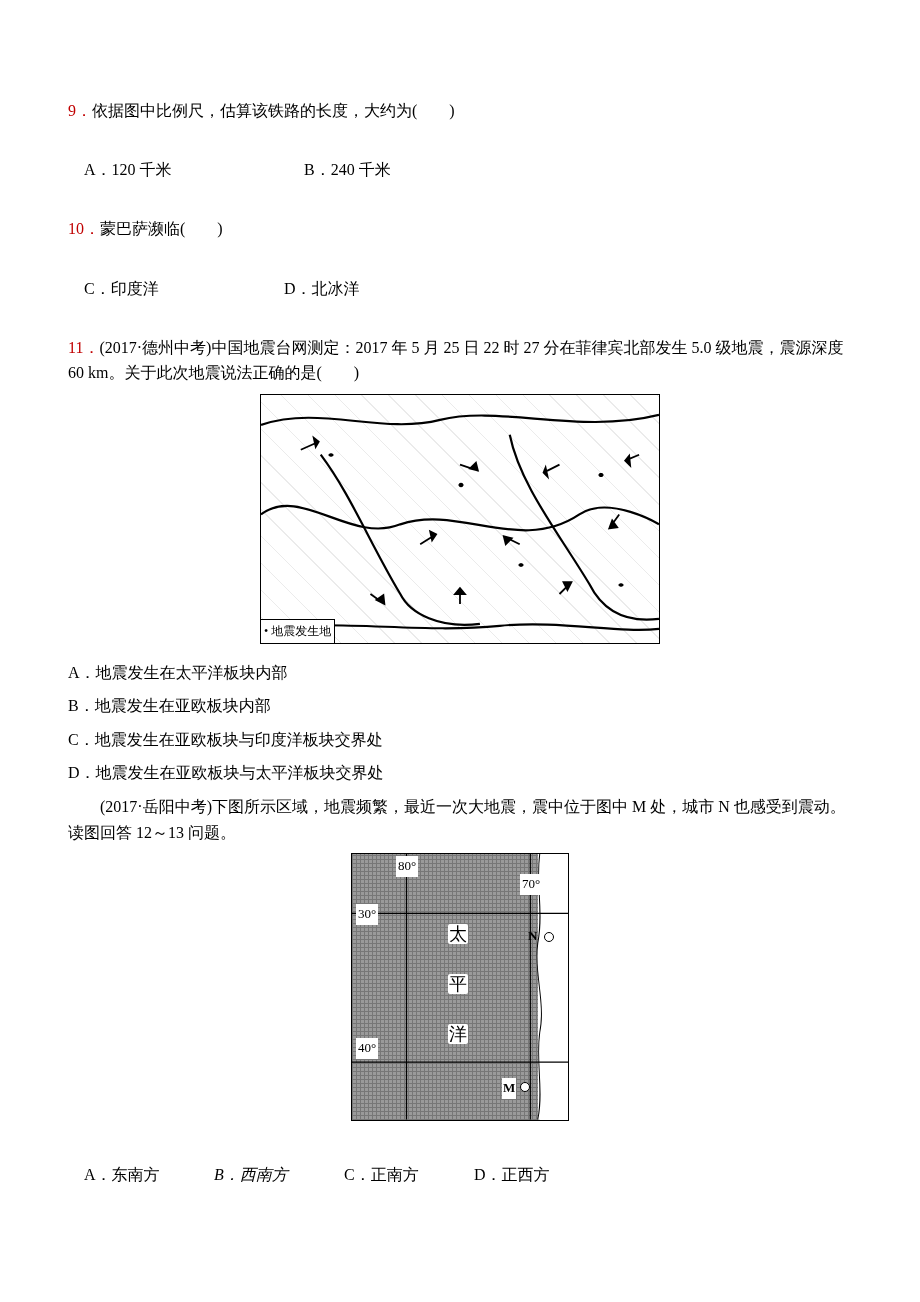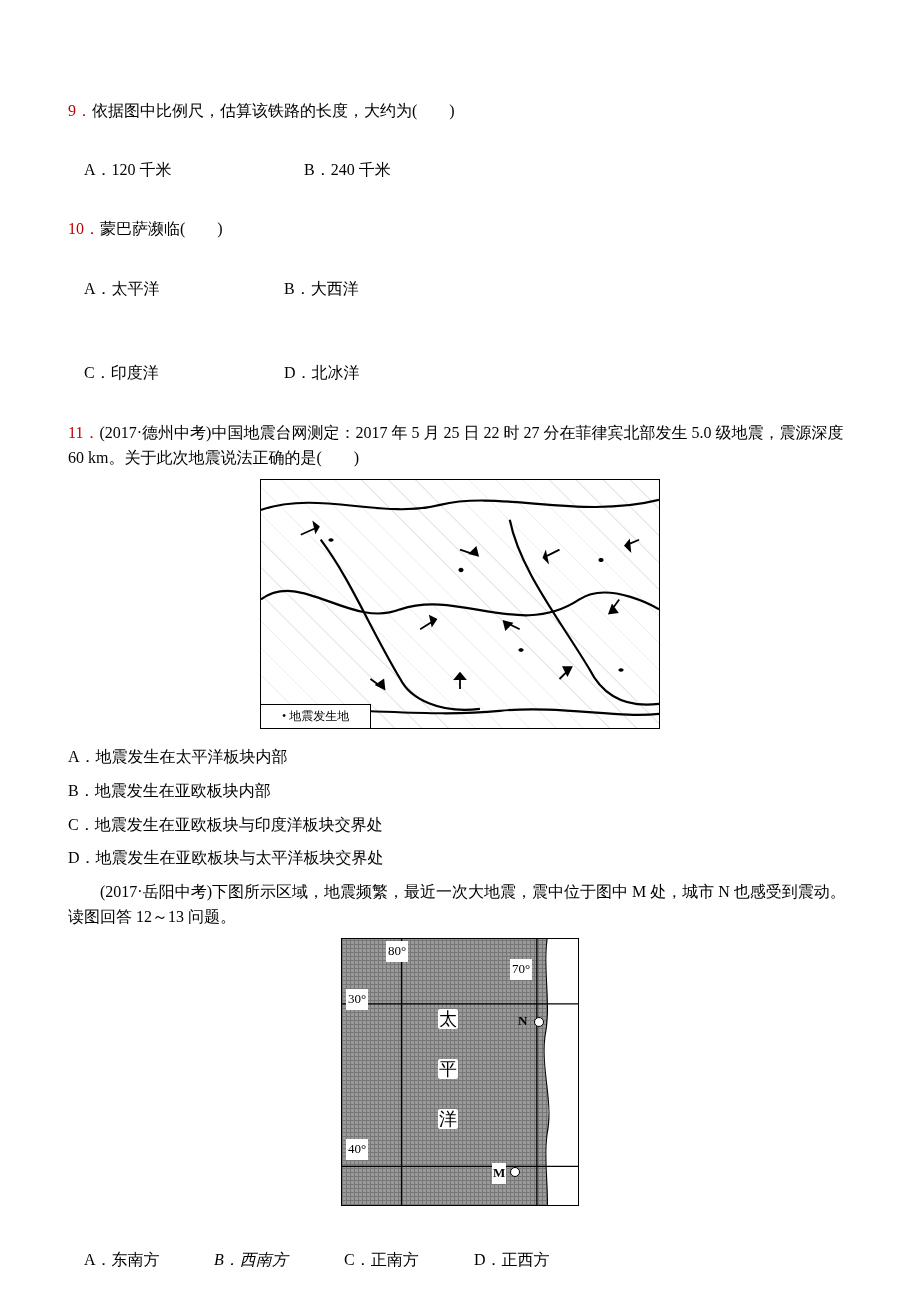--- a/index.html
+++ b/index.html
@@ -54,29 +54,29 @@
     position:absolute;
     inset:0;
   }
   .map1 .legend {
     position: absolute;
     left: -1px;
     bottom: -1px;
     border: 1.2px solid #000;
     background: #fff;
     font-size: 12px;
-    padding: 2px 21px;
+    padding: 2px 3px;
     font-family: "SimSun", serif;
   }
   .map1 .legend::before {
     content: "• ";
   }
   .map2 {
     display: inline-block;
-    width: 238px;
+    width: 218px;
     height: 268px;
     border: 1px solid #000;
     position: relative;
     background:
       linear-gradient(#fff,#fff) right 0 top 0 / 30px 100% no-repeat,
       repeating-linear-gradient(0deg, #777 0 1px, transparent 1px 4px),
       repeating-linear-gradient(90deg, #777 0 1px, transparent 1px 4px),
       #9a9a9a;
     box-sizing: border-box;
     overflow: hidden;
@@ -110,23 +110,20 @@
 <body>
 
 <div class="page">
 
   <p class="line"><span class="q-num">9．</span><span>依据图中比例尺，估算该铁路的长度，大约为(　　)</span></p>
   <p class="line options-row">
     <span style="min-width:220px;">A．120 千米</span><span>B．240 千米</span>
   </p>
 
   <p class="line"><span class="q-num">10．</span><span>蒙巴萨濒临(　　)</span></p>
-  <p class="line options-row">
-    <span style="min-width:200px;">A．太平洋</span><span>B．大西洋</span>
-  </p>
   <p class="line options-row">
     <span style="min-width:200px;">C．印度洋</span><span>D．北冰洋</span>
   </p>
 
   <p class="line"><span class="q-num">11．</span><span>(2017·德州中考)中国地震台网测定：2017 年 5 月 25 日 22 时 27 分在菲律宾北部发生 5.0 级地震，震源深度 60 km。关于此次地震说法正确的是(　　)</span></p>
 
   <div class="image-wrap">
     <div class="map1">
       <svg viewBox="0 0 400 250">
 
@@ -168,21 +165,21 @@
         <path d="M190,0 L218,0 L218,268 L188,268 C194,240 186,210 190,180 C196,150 184,120 188,90 C194,60 186,30 190,0 Z" fill="#ffffff"></path>
 
         <line x1="0" y1="60" x2="218" y2="60" stroke="#000" stroke-width="1.2"></line>
         <line x1="0" y1="210" x2="218" y2="210" stroke="#000" stroke-width="1.2"></line>
         <line x1="55" y1="0" x2="55" y2="268" stroke="#000" stroke-width="1.2"></line>
         <line x1="180" y1="0" x2="180" y2="268" stroke="#000" stroke-width="1.2"></line>
       </svg>
       <span class="lbl white" style="left:44px; top:2px;">80°</span>
       <span class="lbl white" style="left:168px; top:20px;">70°</span>
       <span class="lbl white" style="left:4px; top:50px;">30°</span>
-      <span class="lbl white" style="left:4px; top:200px;">40°</span>
+      <span class="lbl white" style="left:4px; top:184px;">40°</span>
       <span class="oceanchar" style="left:96px; top:70px;">太</span>
       <span class="oceanchar" style="left:96px; top:120px;">平</span>
       <span class="oceanchar" style="left:96px; top:170px;">洋</span>
       <span class="point" style="left:192px; top:78px;"></span>
       <span class="lbl" style="left:176px; top:72px; font-weight:bold;">N</span>
       <span class="point" style="left:168px; top:228px;"></span>
       <span class="lbl" style="left:150px; top:224px; font-weight:bold; background:#fff; padding:0 1px;">M</span>
     </div>
   </div>
 

